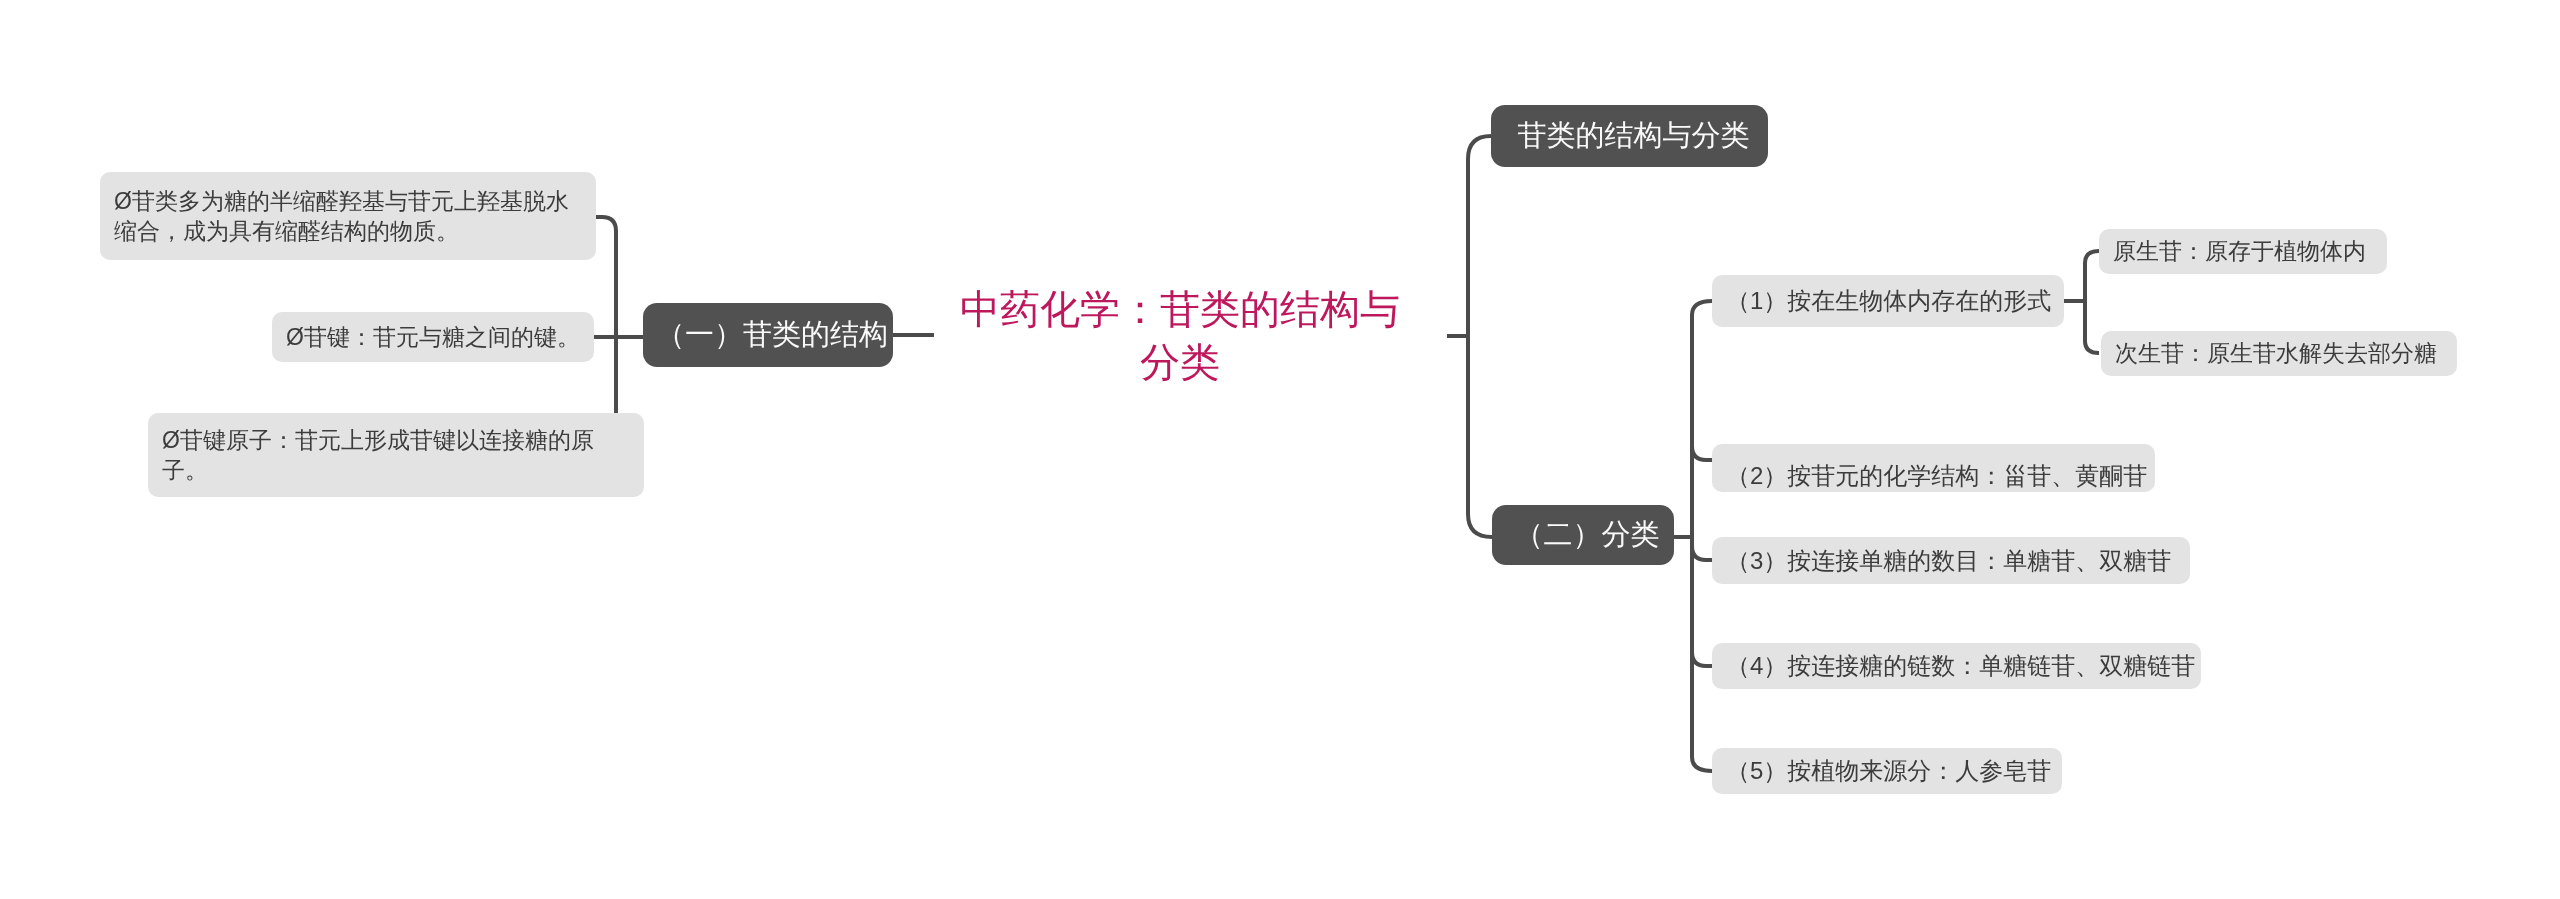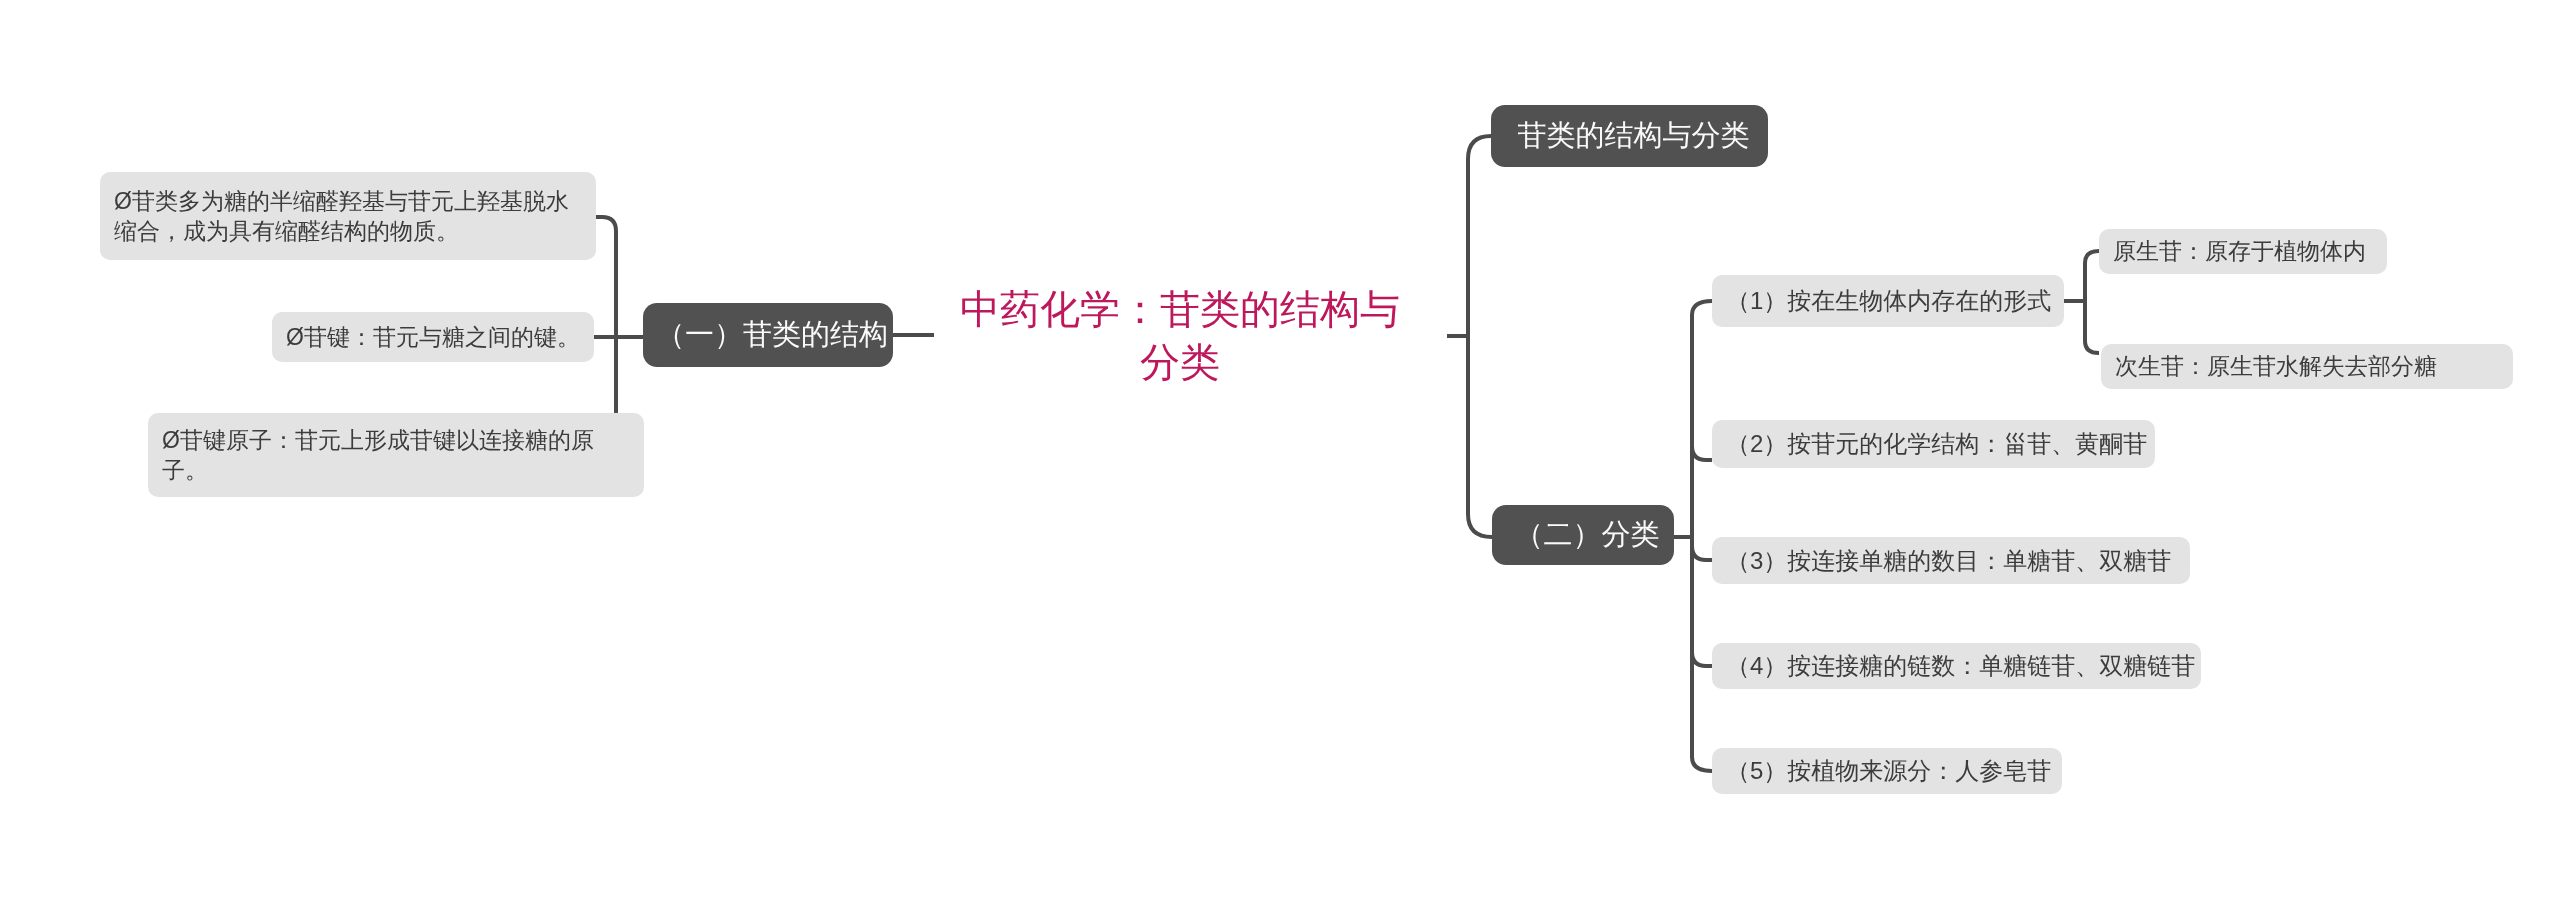--- a/index.html
+++ b/index.html
@@ -126,37 +126,37 @@
   </div>
 
   <div class="node node-dark dark-label" style="left:1492px; top:505px; width:182px; height:60px;">
     <span>（二）分类</span>
   </div>
 
   <div class="node node-light single-line item-label" style="left:1712px; top:275px; width:352px; height:52px;">
     <span>（1）按在生物体内存在的形式</span>
   </div>
 
-  <div class="node node-light single-line item-label" style="left:1712px; top:420px; width:443px; height:48px;">
+  <div class="node node-light single-line item-label" style="left:1712px; top:444px; width:443px; height:48px;align-items:flex-end;">
     <span>（2）按苷元的化学结构：甾苷、黄酮苷</span>
   </div>
 
   <div class="node node-light single-line item-label" style="left:1712px; top:537px; width:478px; height:47px;">
     <span>（3）按连接单糖的数目：单糖苷、双糖苷</span>
   </div>
 
   <div class="node node-light single-line item-label" style="left:1712px; top:643px; width:489px; height:46px;">
     <span>（4）按连接糖的链数：单糖链苷、双糖链苷</span>
   </div>
 
   <div class="node node-light single-line item-label" style="left:1712px; top:748px; width:350px; height:46px;">
     <span>（5）按植物来源分：人参皂苷</span>
   </div>
 
   <div class="node node-light single-line child-label" style="left:2099px; top:229px; width:288px; height:45px;">
     <span>原生苷：原存于植物体内</span>
   </div>
 
-  <div class="node node-light single-line child-label" style="left:2101px; top:344px; width:412px; height:45px;font-family:Liberation Mono, monospace;">
+  <div class="node node-light single-line child-label" style="left:2101px; top:331px; width:356px; height:45px;font-family:Liberation Mono, monospace;">
     <span>次生苷：原生苷水解失去部分糖</span>
   </div>
 
 </div>
 
 </body></html>

